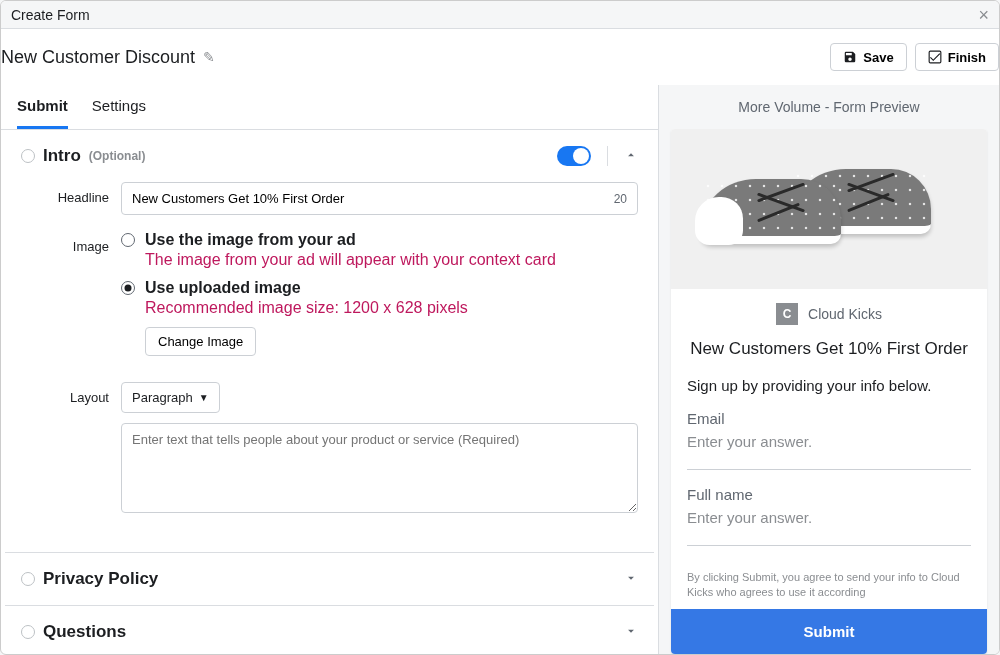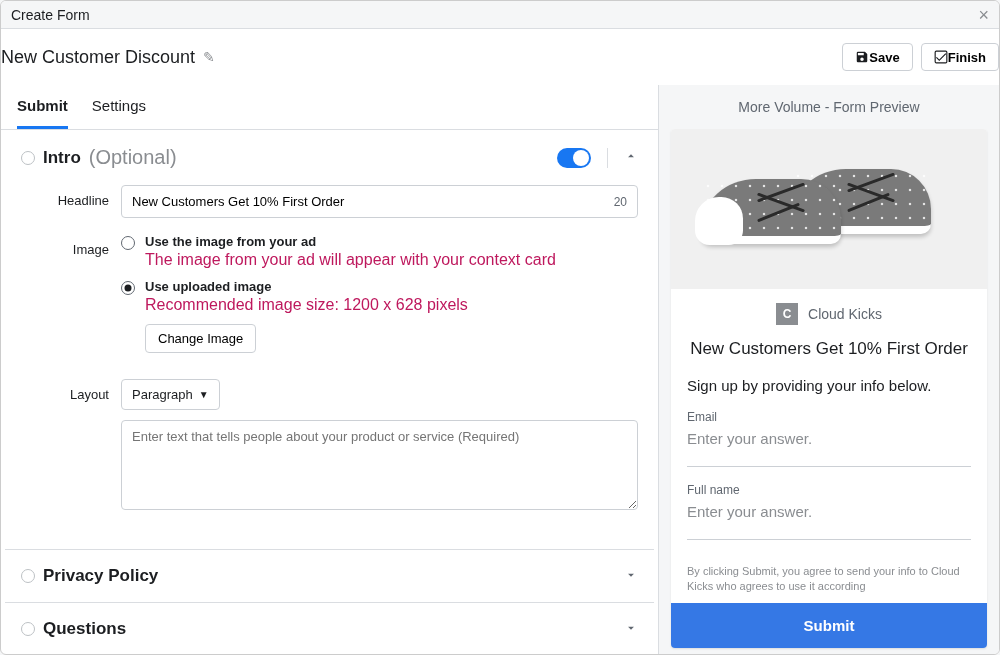--- a/index.html
+++ b/index.html
@@ -4,53 +4,53 @@
   <style>
     * { box-sizing: border-box; margin: 0; padding: 0; }
     body { font-family: Helvetica, Arial, sans-serif; font-size: 14px; color: #1c1e21; background: #f5f6f7; }
     .dialog { width: 1000px; height: 655px; background: #fff; border: 1px solid #ccc; border-radius: 6px; overflow: hidden; display: flex; flex-direction: column; position: relative; }
     .dialog-header { display: flex; align-items: center; justify-content: space-between; padding: 4px 10px; border-bottom: 1px solid #dadde1; background: #f5f6f7; height: 28px; }
     .close-x { color: #8a8d91; font-size: 18px; cursor: pointer; line-height: 1; }
     .name-bar { display: flex; justify-content: space-between; padding: 14px 0; height: 56px; }
     .form-name { display: flex; align-items: center; gap: 8px; font-size: 18px; font-weight: 400; }
     .pencil { color: #8a8d91; font-size: 14px; }
     .btn-row { display: flex; gap: 8px; }
-    .btn { display: inline-flex; align-items: center; padding: 6px 12px; border: 1px solid #ccd0d5; border-radius: 4px; background: #fff; font-size: 13px; font-weight: 600; cursor: pointer; }
+    .btn { display: inline-flex; align-items: center; gap: 6px; padding: 6px 12px; border: 1px solid #ccd0d5; border-radius: 4px; background: #fff; font-size: 13px; font-weight: 600; cursor: pointer; }
     .btn svg { width: 14px; height: 14px; }
     .split { display: flex; flex: 1; min-height: 0; }
     .left { flex: 1; border-right: 1px solid #dadde1; display: flex; flex-direction: column; min-height: 0; }
     .right { width: 340px; display: flex; flex-direction: column; background: #f5f6f7; }
     .tabs { display: flex; border-bottom: 1px solid #dadde1; padding: 0 16px; gap: 24px; }
     .tab { padding: 12px 0; font-size: 15px; font-weight: 600; cursor: pointer; border-bottom: 3px solid transparent; color: #1c1e21; }
     .tab.inactive { font-weight: 400; }
     .tab.active { border-bottom-color: #1877f2; }
     .left-scroll { overflow-y: auto; flex: 1; padding: 0 4px 16px 4px; position: relative; }
     .left-scroll::-webkit-scrollbar { width: 10px; }
     .left-scroll::-webkit-scrollbar-thumb { background: #bcc0c4; border-radius: 5px; }
     .left-scroll::-webkit-scrollbar-track { background: #f5f6f7; }
     .section { border-bottom: 1px solid #dadde1; }
     .section-header { display: flex; align-items: center; padding: 16px 16px; cursor: pointer; gap: 8px; }
     .radio-dot { width: 14px; height: 14px; border: 1.5px solid #bcc0c4; border-radius: 50%; flex-shrink: 0; }
     .section-title { font-size: 17px; font-weight: 700; }
-    .optional { color: #8a8d91; font-weight: 400; font-size: 20px; }
+    .optional { color: #8a8d91; font-weight: 700; font-size: 12px; }
     .toggle { margin-left: auto; width: 34px; height: 20px; background: #1877f2; border-radius: 10px; position: relative; cursor: pointer; }
     .toggle::after { content: ''; position: absolute; width: 16px; height: 16px; background: #fff; border-radius: 50%; top: 2px; right: 2px; }
     .divider-v { width: 1px; height: 20px; background: #dadde1; margin: 0 8px; }
     .chevron { color: #606770; }
     .section-body { padding: 0 16px 20px 48px; }
     .field-row { display: flex; align-items: flex-start; margin-bottom: 16px; }
     .field-label { width: 68px; text-align: right; font-size: 13px; color: #1c1e21; padding-top: 8px; padding-right: 12px; flex-shrink: 0; }
     .field-content { flex: 1; }
     .text-input { width: 100%; border: 1px solid #ccd0d5; border-radius: 4px; padding: 8px 10px; font-size: 13px; display: flex; align-items: center; justify-content: space-between; background:#fff;}
     .input-inner { border: none; outline: none; flex: 1; font-size: 13px; }
     .counter { color: #606770; font-size: 12px; }
     .radio-opt { display: flex; align-items: flex-start; gap: 10px; margin-bottom: 10px; }
     .radio-circle { width: 14px; height: 14px; border: 1.5px solid #606770; border-radius: 50%; margin-top: 2px; position: relative; flex-shrink:0;}
     .radio-circle.checked::after { content:''; position:absolute; width:7px; height:7px; background:#1c1e21; border-radius:50%; top:50%; left:50%; transform:translate(-50%,-50%); }
-    .opt-title { font-size: 13px; font-weight: 700; }
+    .opt-title { font-size: 16px; font-weight: 700; }
     .opt-sub { font-size: 16px; color: #be185d; margin-top: 2px; }
     .select-box { display: inline-flex; align-items: center; gap: 6px; border: 1px solid #ccd0d5; border-radius: 4px; padding: 7px 10px; font-size: 13px; background: #fff; cursor: pointer; }
     .caret { font-size: 10px; }
     .textarea { width: 100%; min-height: 90px; border: 1px solid #ccd0d5; border-radius: 4px; padding: 8px 10px; font-size: 13px; resize: both; font-family: inherit; margin-top: 10px; color:#8a8d91;}
     .right-header { padding: 14px 0; text-align: center; font-size: 14px; color: #606770; }
     .preview-wrap { flex: 1; overflow-y: auto; padding: 0 12px 0 12px; position: relative; }
     .preview-wrap::-webkit-scrollbar { width: 10px; }
     .preview-wrap::-webkit-scrollbar-thumb { background: #bcc0c4; border-radius: 5px; }
     .preview-card { background: #fff; border-radius: 4px; overflow: hidden; box-shadow: 0 1px 2px rgba(0,0,0,0.1); }
     .preview-img { height: 160px; background: #f0f0f0; position: relative; overflow:hidden;}
@@ -61,21 +61,21 @@
     .shoe-toe { position:absolute; left:-6px; top:18px; width:48px; height:48px; background:#fff; border-radius:50% 45% 30% 30%; }
     .dots { position:absolute; inset:0; background-image: radial-gradient(circle, #fff 1.4px, transparent 1.6px); background-size: 14px 14px; opacity:0.8; }
     .laces { position:absolute; top:8px; left:55px; width:60px; height:35px; }
     .lace { position:absolute; height:3px; background:#2a2a2a; border-radius:2px;}
     .brand-row { display: flex; align-items: center; justify-content: center; gap: 10px; padding: 14px 0; }
     .brand-box { width: 22px; height: 22px; background: #8a8d91; color: #fff; display: flex; align-items: center; justify-content: center; font-weight: 700; font-size: 12px; }
     .brand-name { font-size: 14px; color: #606770; }
     .preview-headline { text-align: center; font-size: 17px; font-weight: 400; padding: 0 16px 18px; }
     .preview-sub { font-size: 15px; padding: 0 16px 16px; }
     .pfield { padding: 0 16px 16px; }
-    .pfield-label { font-size: 12px; color: #606770; margin-bottom: 6px; }
+    .pfield-label { font-size: 15px; color: #606770; margin-bottom: 6px; }
     .pfield-input { font-size: 15px; color: #8a8d91; border-bottom: 1px solid #ccd0d5; padding-bottom: 19px; }
     .disclaimer { font-size: 11px; color: #8a8d91; padding: 8px 16px; line-height: 1.4; }
     .submit-btn { background: #3578e5; color: #fff; text-align: center; padding: 14px 0; font-size: 15px; font-weight: 600; cursor: pointer; }
   </style>
 </head>
 <body>
 
 <div class="dialog">
 
   <div class="dialog-header">

